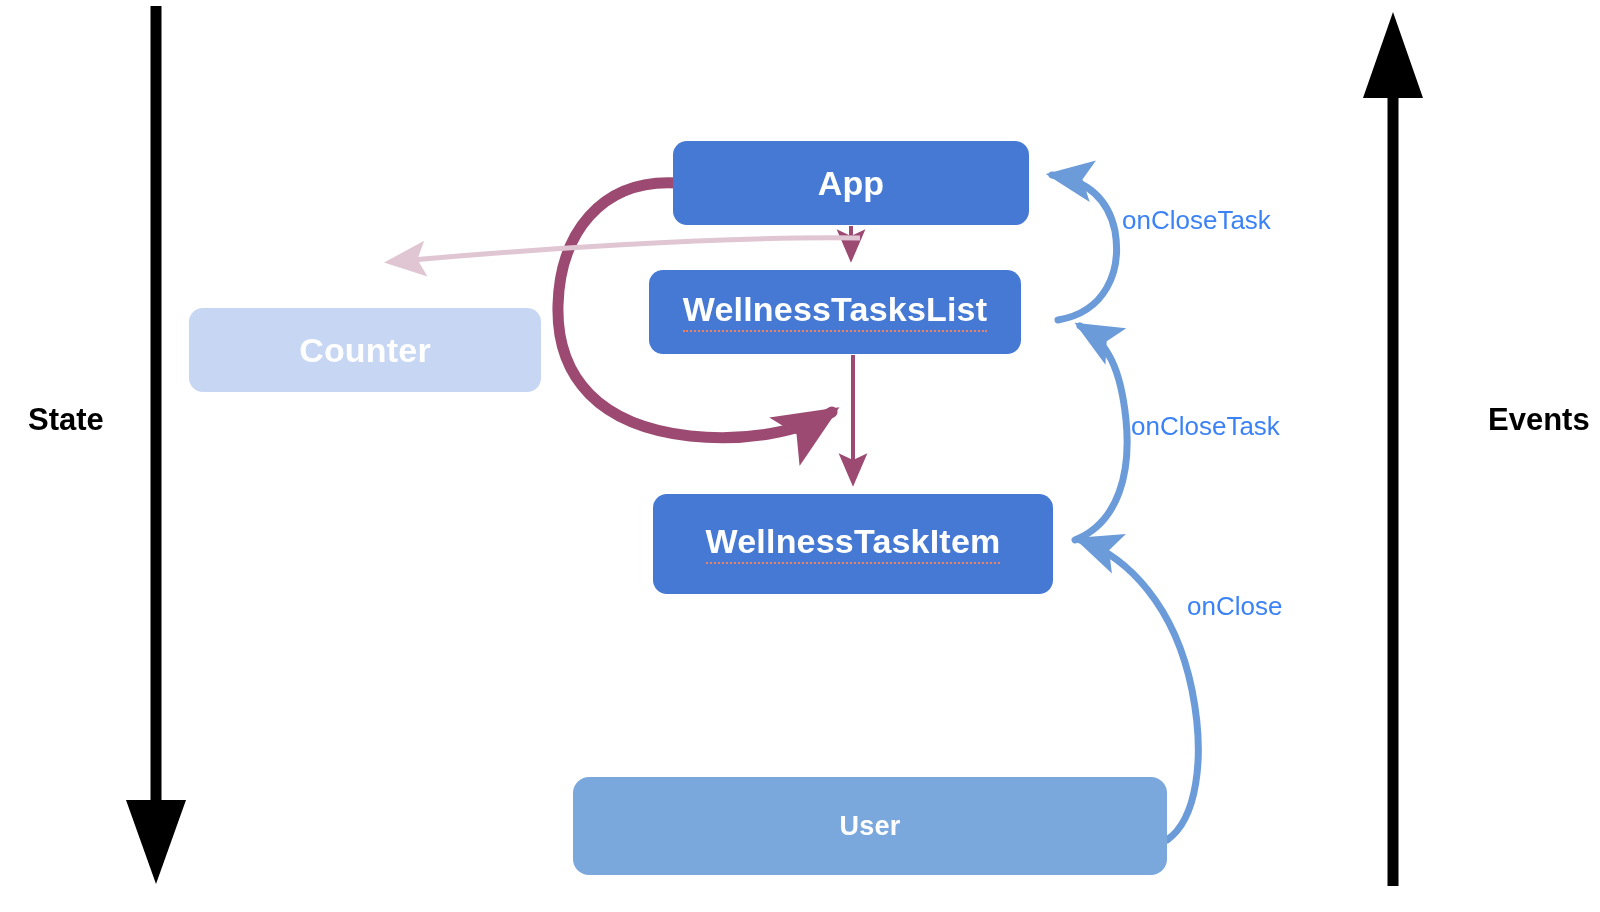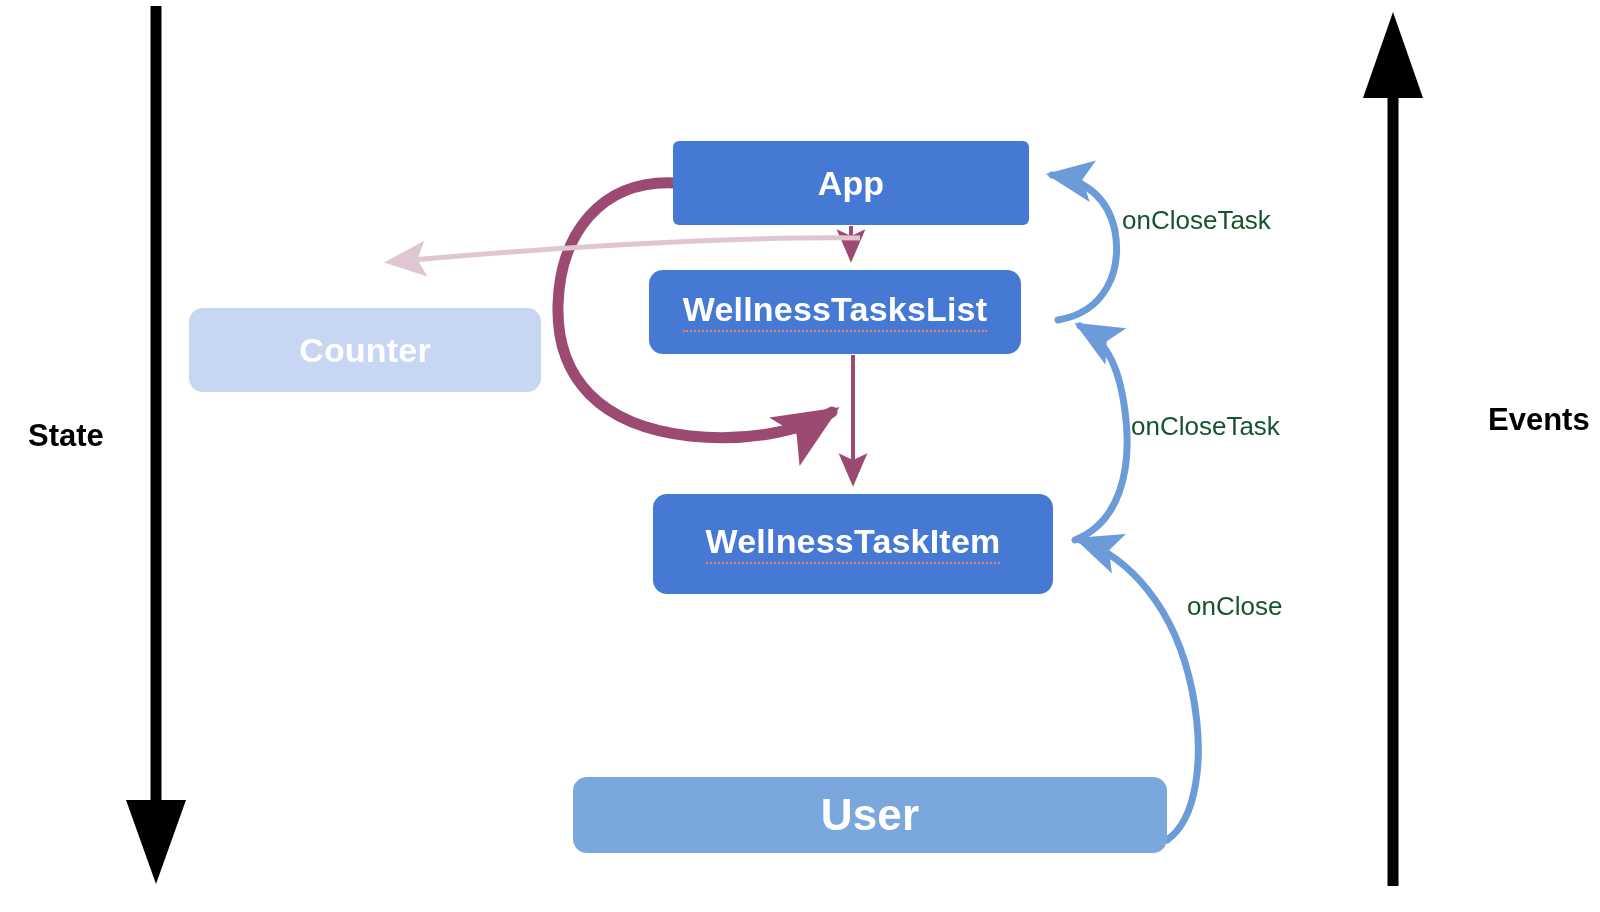--- a/index.html
+++ b/index.html
@@ -43,21 +43,20 @@
   }
   .node.spellcheck .label {
     border-bottom: 2px dotted #e8836a;
     padding-bottom: 4px;
   }
   #node-app {
     left: 673px; top: 141px;
     width: 356px; height: 84px;
     background: #4579d4;
     font-size: 34px;
-    border-radius: 6px;
   }
   #node-list {
     left: 649px; top: 270px;
     width: 372px; height: 84px;
     background: #4579d4;
     font-size: 34px;
   }
   #node-item {
     left: 653px; top: 494px;
     width: 400px; height: 100px;
@@ -66,38 +65,39 @@
   }
   #node-counter {
     left: 189px; top: 270px;
     width: 352px; height: 84px;
     background: #c7d6f3;
     font-size: 34px;
     margin-top: 38px;
   }
   #node-user {
     left: 573px; top: 777px;
-    width: 594px; height: 76px;
+    width: 594px; height: 98px;
     background: #7aa8dc;
-    font-size: 44px;
+    font-size: 27px;
+    border-radius: 16px;
   }
   .axis-label {
     position: absolute;
     font-size: 31px;
     font-weight: bold;
     color: #000000;
     z-index: 3;
     white-space: nowrap;
   }
-  #axis-state-label { left: 28px; top: 418px; text-align: center; }
+  #axis-state-label { left: 28px; top: 402px; text-align: center; }
   #axis-events-label { left: 1488px; top: 402px; }
   .edge-label {
     position: absolute;
     font-size: 26px;
-    color: #14532d;
+    color: #3b82f6;
     z-index: 4;
     white-space: nowrap;
   }
   #label-onclosetask-1 { left: 1122px; top: 205px; }
   #label-onclosetask-2 { left: 1131px; top: 411px; }
   #label-onclose { left: 1187px; top: 591px; }
   #label-updates {
     position: absolute;
     left: 452px; top: 381px;
     font-size: 26px;

